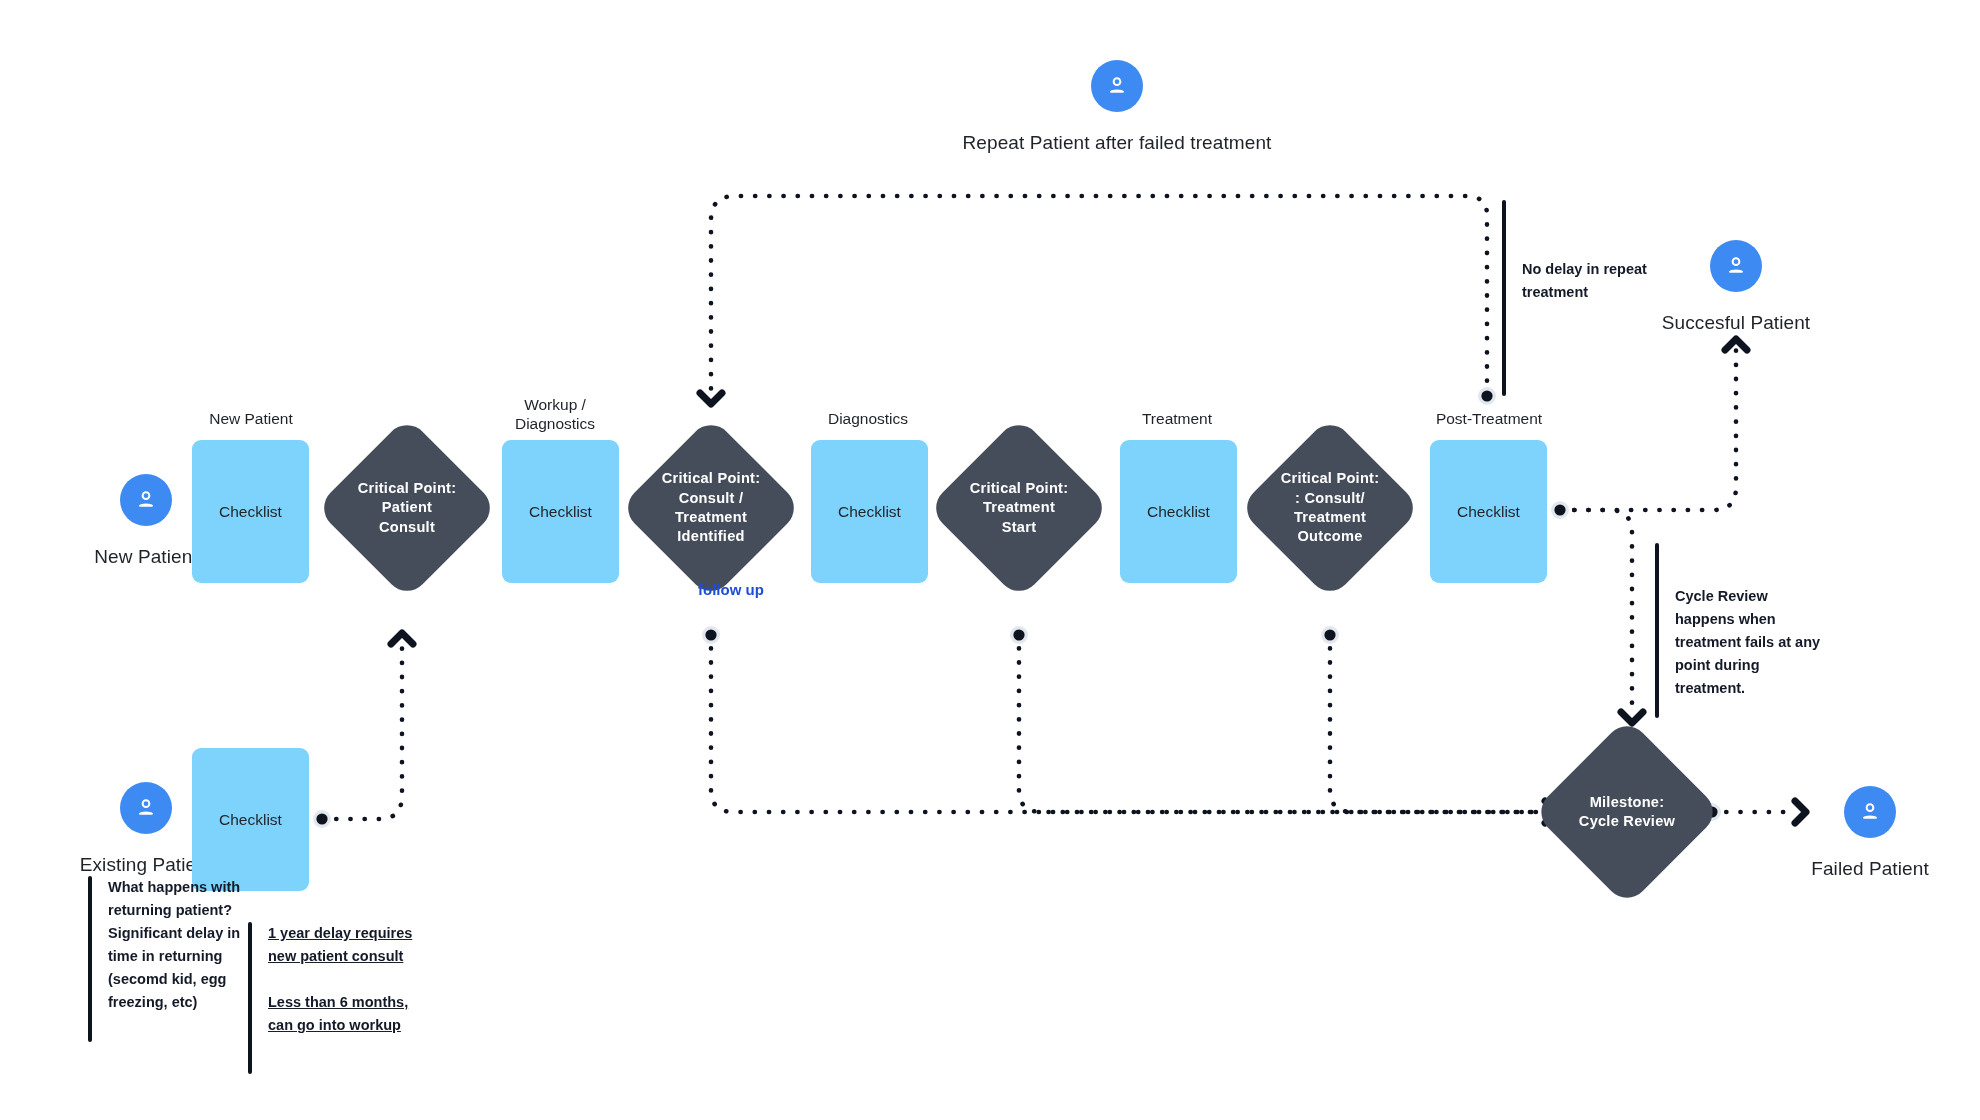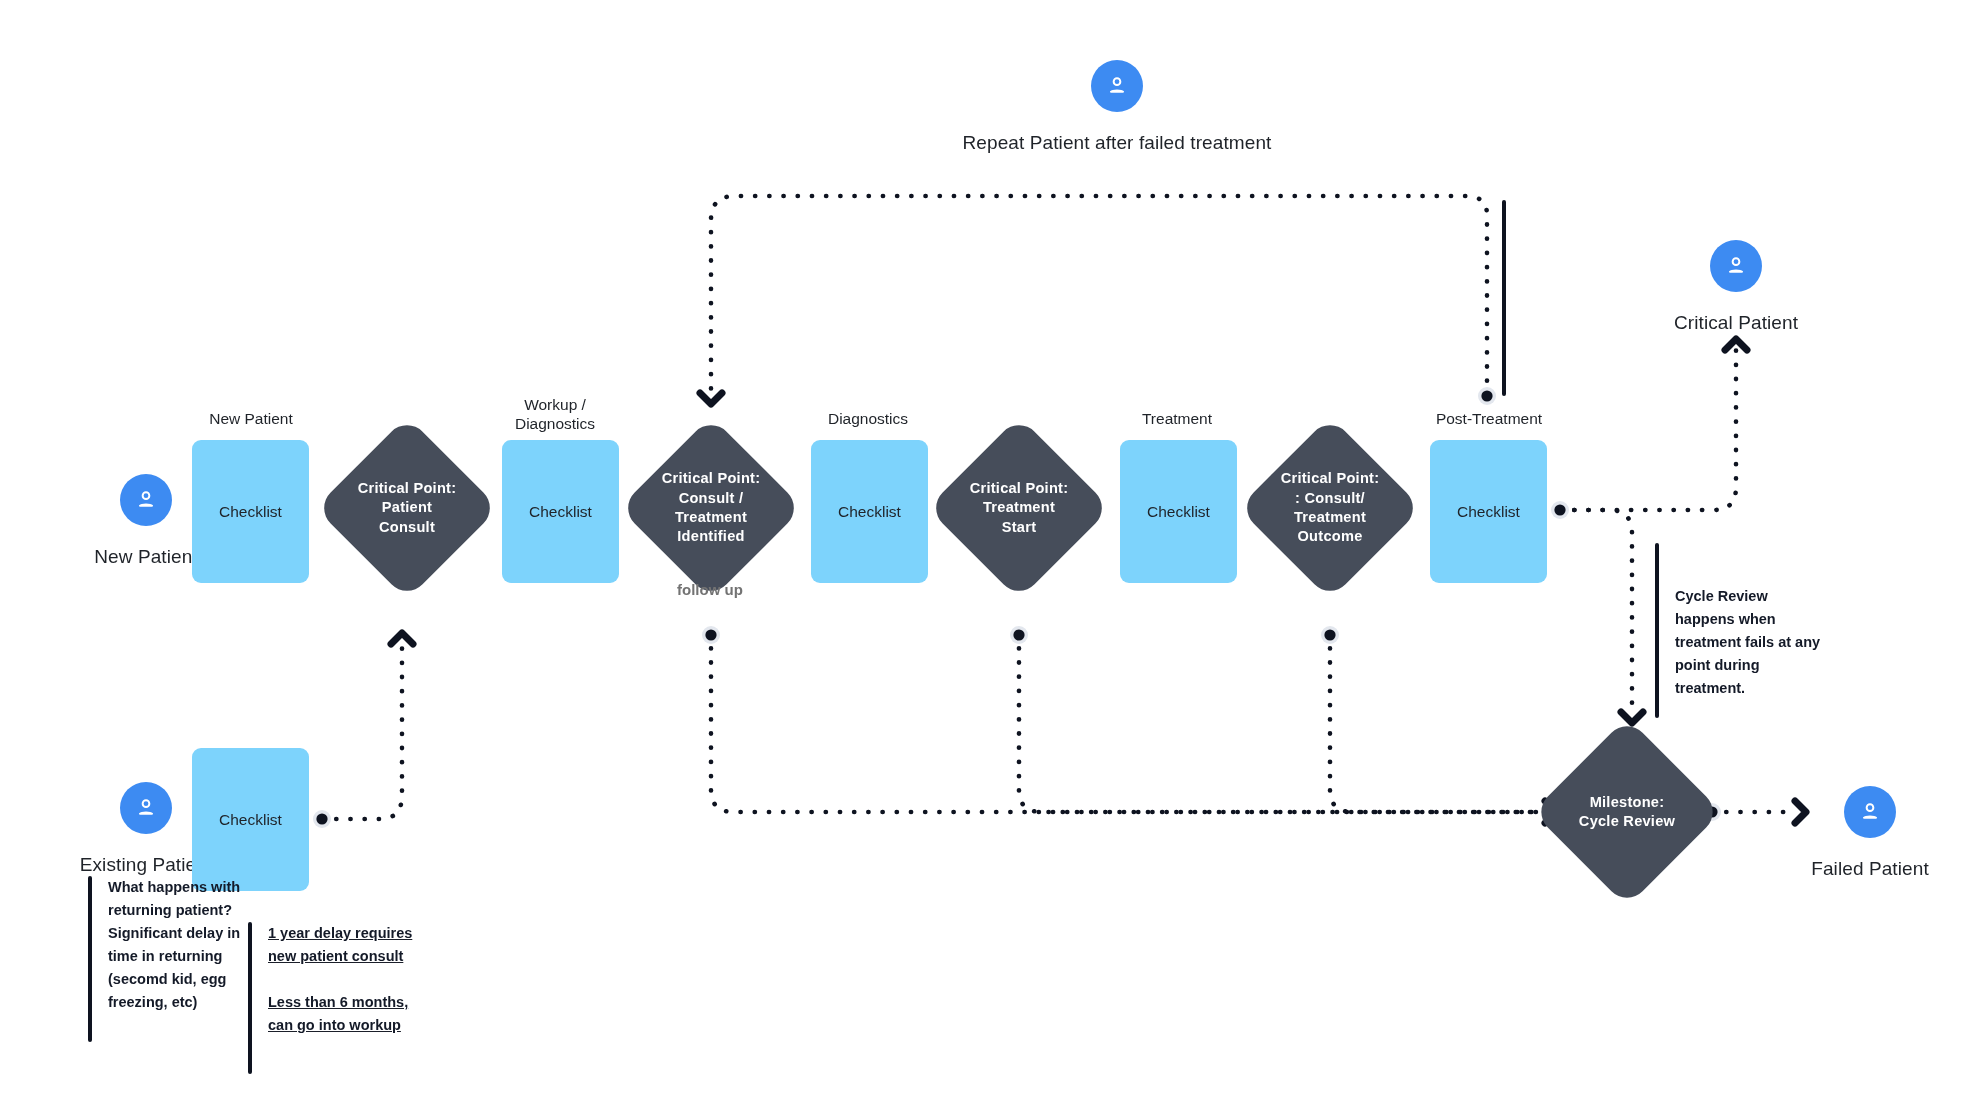--- a/index.html
+++ b/index.html
@@ -25,22 +25,22 @@
                   transform:rotate(45deg);}
   .diamond .dtext{position:relative;z-index:2;color:#ffffff;font-size:14.6px;
                   font-weight:700;line-height:1.33;text-align:center;letter-spacing:.25px;
                   width:130px;}
 
   
   .stage{position:absolute;font-size:15.5px;color:#1f2329;text-align:center;
          line-height:1.22;white-space:pre-line;}
 
   
-  .caption{position:absolute;font-size:15px;font-weight:700;color:#737373;
-           white-space:nowrap;}
+  .caption{position:absolute;font-size:15px;font-weight:700;color:#1d4ed8;
+           white-space:nowrap;margin-left:21px;}
 
   
   .annot{position:absolute;display:flex;}
   .annot .rule{width:4px;background:#0e1320;border-radius:2px;flex:none;}
   .annot .atext{margin-left:16px;font-size:14.5px;font-weight:700;color:#141a28;
                 line-height:1.58;white-space:pre-line;}
 </style>
 </head>
 <body>
 
@@ -117,21 +117,21 @@
 </div>
 
 <div class="actor" style="left:1692px;top:240px;width:88px;">
   <div class="actor-circle">
     <svg width="26" height="26" viewBox="0 0 24 24" aria-hidden="true">
       <circle cx="12" cy="8" r="3.1" fill="none" stroke="#ffffff" stroke-width="1.8"></circle>
       <path d="M5.6 17.2 C7 14.6 17 14.6 18.4 17.2 Z" fill="#ffffff"></path>
       <rect x="5.6" y="16.3" width="12.8" height="1.9" rx="0.9" fill="#ffffff"></rect>
     </svg>
   </div>
-  <div class="actor-label" style="position:absolute;top:62px;left:50%;transform:translateX(-50%);">Critical Patient</div>
+  <div class="actor-label" style="position:absolute;top:62px;left:50%;transform:translateX(-50%);">Succesful Patient</div>
 </div>
 
 <div class="actor" style="left:102px;top:474px;width:88px;">
   <div class="actor-circle">
     <svg width="26" height="26" viewBox="0 0 24 24" aria-hidden="true">
       <circle cx="12" cy="8" r="3.1" fill="none" stroke="#ffffff" stroke-width="1.8"></circle>
       <path d="M5.6 17.2 C7 14.6 17 14.6 18.4 17.2 Z" fill="#ffffff"></path>
       <rect x="5.6" y="16.3" width="12.8" height="1.9" rx="0.9" fill="#ffffff"></rect>
     </svg>
   </div>
@@ -238,20 +238,22 @@
   <div class="rule"></div>
   <div class="atext" style="width:200px;">1 year delay requires
 new patient consult
 
 Less than 6 months,
 can go into workup</div>
 </div>
 
 <div class="annot" style="left:1502px;top:200px;height:196px;">
   <div class="rule"></div>
+  <div class="atext" style="width:170px;padding-top:58px;">No delay in repeat
+treatment</div>
 </div>
 
 <div class="annot" style="left:1655px;top:543px;height:175px;">
   <div class="rule"></div>
   <div class="atext" style="width:190px;padding-top:42px;">Cycle Review
 happens when
 treatment fails at any
 point during
 treatment.</div>
 </div>

